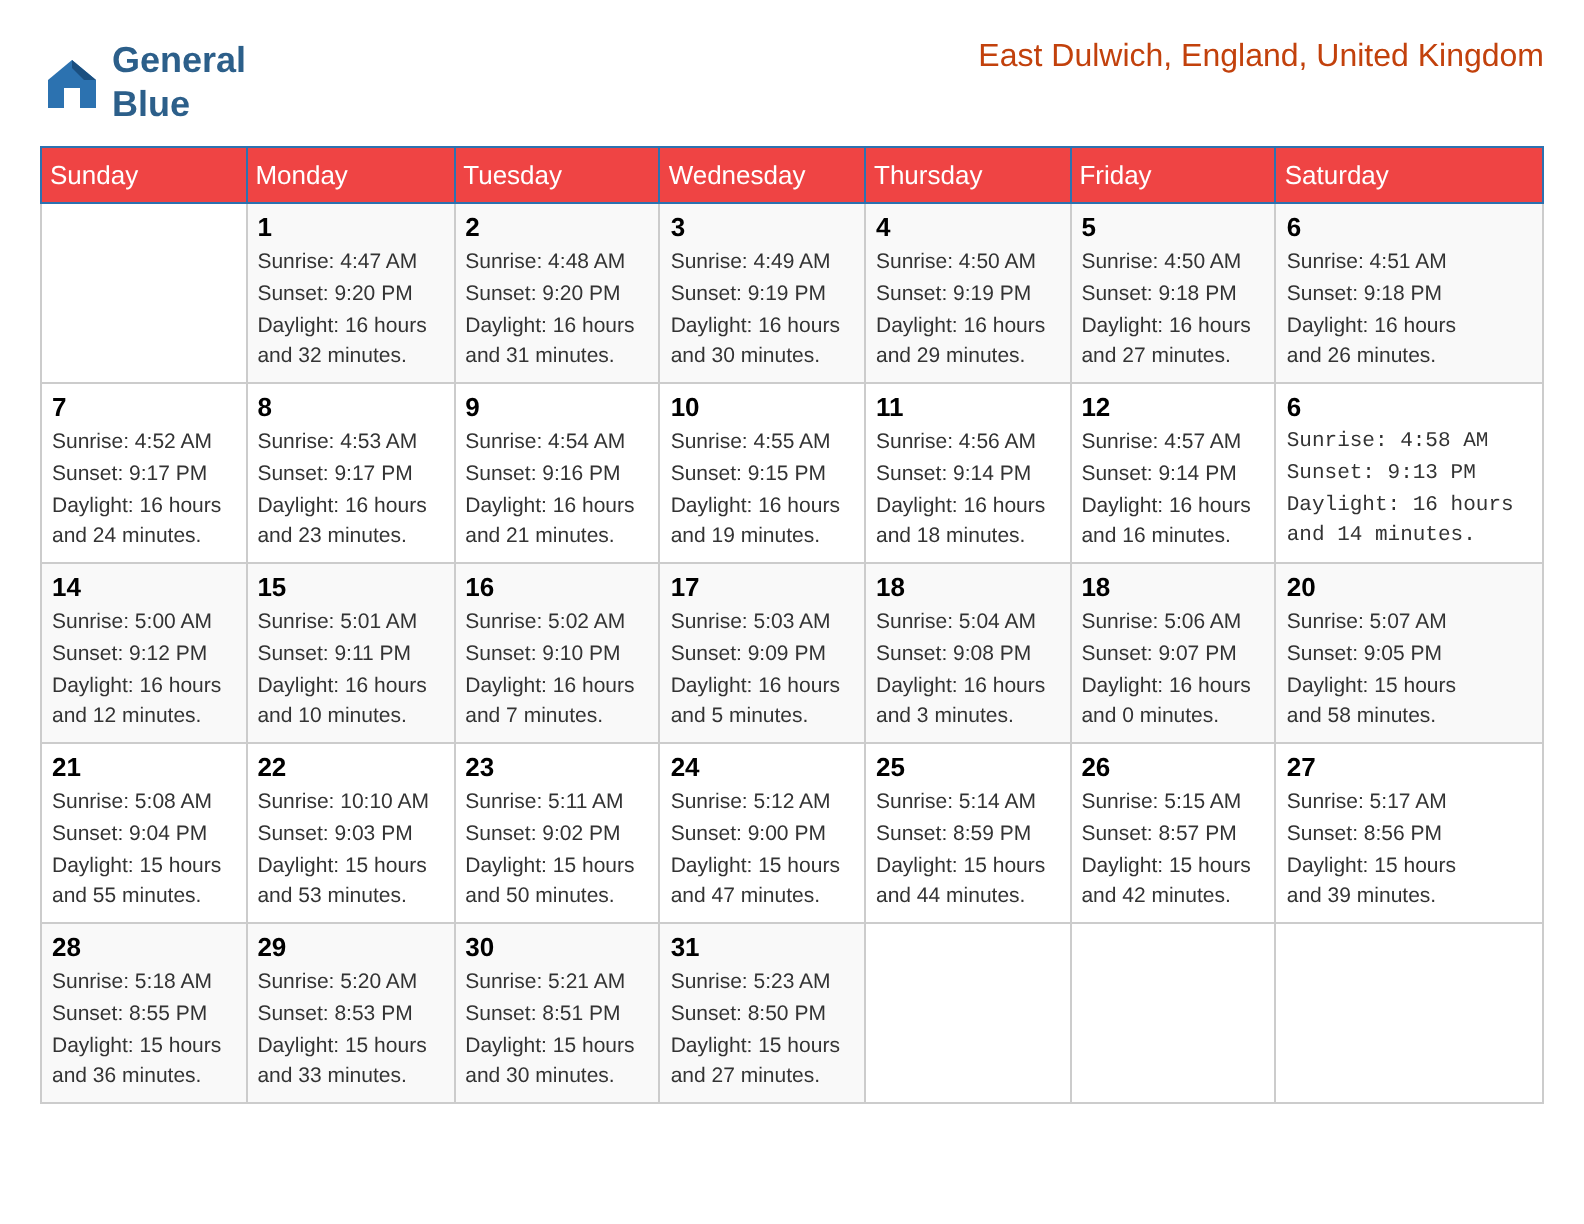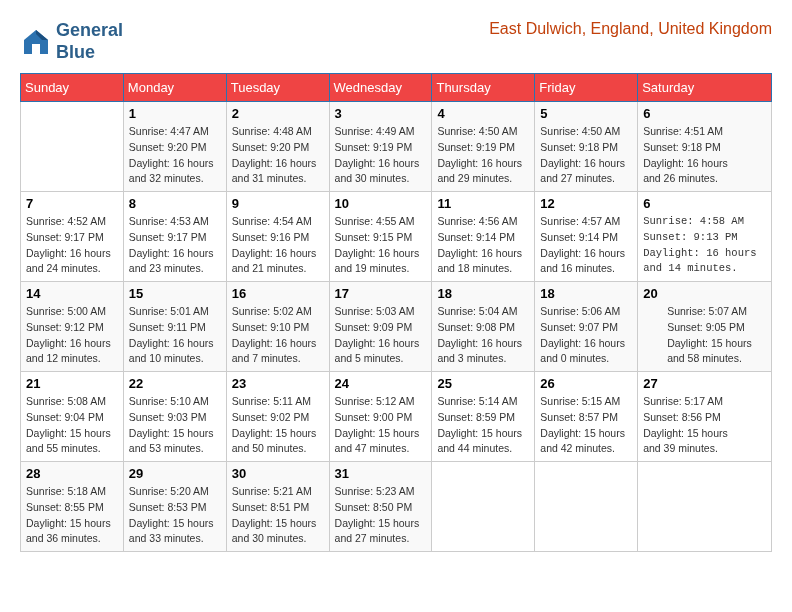--- a/index.html
+++ b/index.html
@@ -249,37 +249,37 @@
         </td>
         <td>
           <span class="day-num">18</span>
           <div class="day-info" style="white-space: pre-line;">Sunrise: 5:06 AM
 Sunset: 9:07 PM
 Daylight: 16 hours
 and 0 minutes.</div>
         </td>
         <td>
           <span class="day-num">20</span>
-          <div class="day-info" style="white-space: pre-line; margin-left: 24px;">Sunrise: 5:07 AM
+          <div class="day-info" style="white-space: pre-line;">Sunrise: 5:07 AM
 Sunset: 9:05 PM
 Daylight: 15 hours
 and 58 minutes.</div>
         </td>
       </tr>
       <tr>
         <td>
           <span class="day-num">21</span>
           <div class="day-info" style="white-space: pre-line;">Sunrise: 5:08 AM
 Sunset: 9:04 PM
 Daylight: 15 hours
 and 55 minutes.</div>
         </td>
         <td>
           <span class="day-num">22</span>
-          <div class="day-info" style="white-space: pre-line;">Sunrise: 5:10 AM
+          <div class="day-info" style="white-space: pre-line;">Sunrise: 10:10 AM
 Sunset: 9:03 PM
 Daylight: 15 hours
 and 53 minutes.</div>
         </td>
         <td>
           <span class="day-num">23</span>
           <div class="day-info" style="white-space: pre-line;">Sunrise: 5:11 AM
 Sunset: 9:02 PM
 Daylight: 15 hours
 and 50 minutes.</div>

